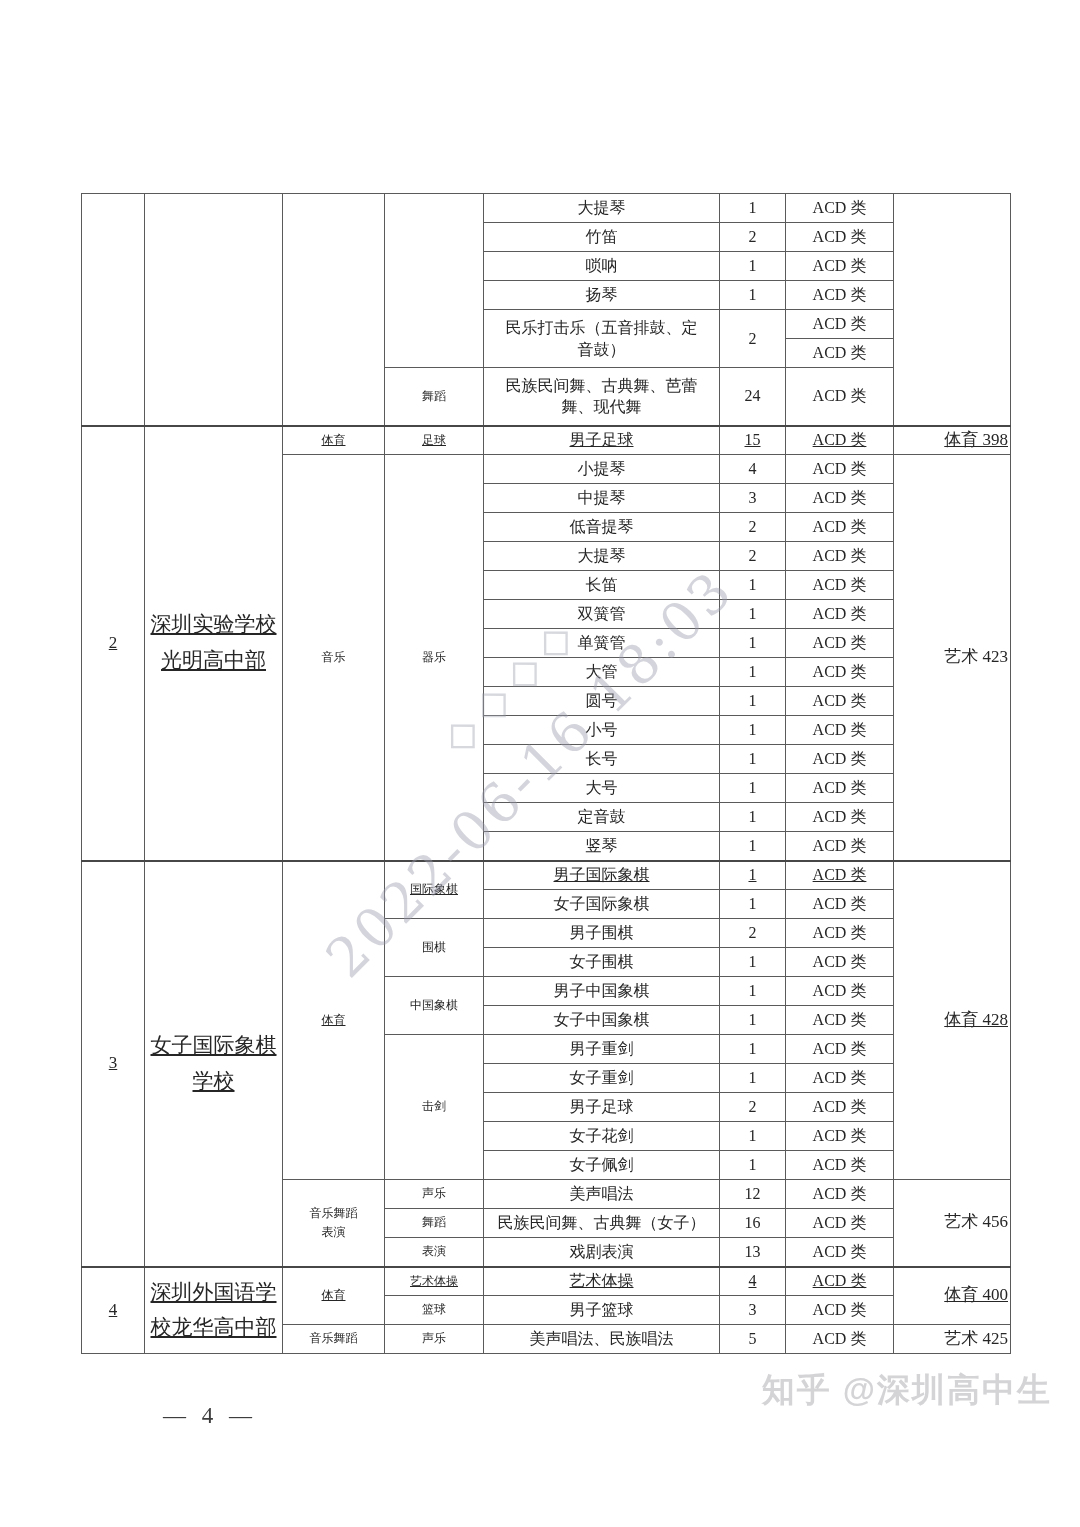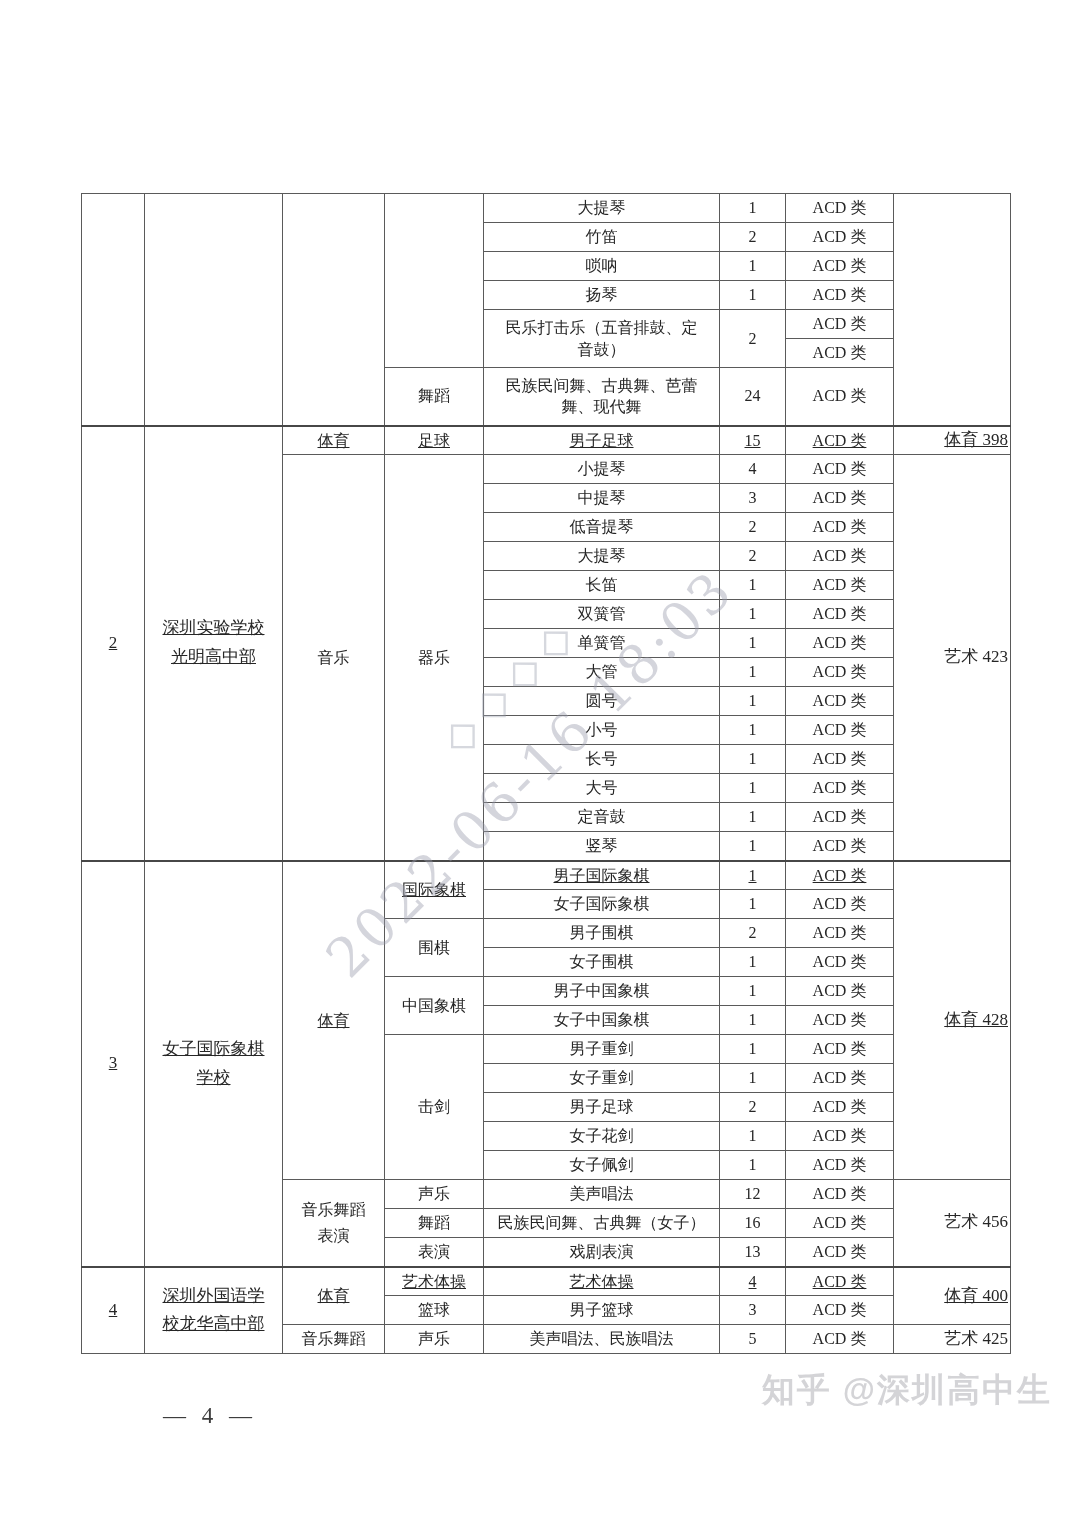--- a/index.html
+++ b/index.html
@@ -15,22 +15,22 @@
   .doc-table td{
     border:1px solid #5a5a5a;
     text-align:center;vertical-align:middle;
     font-size:16px;line-height:1.35;
     white-space:pre-line;padding:1px 2px;overflow:hidden;
   }
   .doc-table tr{height:29px;}
   .doc-table tr.tall{height:58px;}
   .doc-table tr.secstart td{border-top:2px solid #474747;text-decoration:underline;}
   .doc-table{border:1px solid #5a5a5a;}
-  td.cell-school{font-size:17px;line-height:1.7;margin-left:20px;}
-  td.cell-category,td.cell-subcategory{font-size:16px;line-height:1.6;}
+  td.cell-school{font-size:21px;line-height:1.7;margin-left:20px;}
+  td.cell-category,td.cell-subcategory{font-size:12px;line-height:1.6;}
   td.cell-score{font-size:17px;text-align:right;}
   td.cell-no{font-size:17px;}
   td.cell-item{font-size:16px;}
   td.cell-count,td.cell-acd{font-size:16px;}
   .wm-diamonds{
     position:absolute;left:402px;top:658px;width:216px;text-align:center;
     transform:rotate(-45deg);font-size:44px;letter-spacing:10px;
     color:rgba(158,162,176,0.42);pointer-events:none;z-index:5;
     font-family:"DejaVu Sans",sans-serif;
   }

